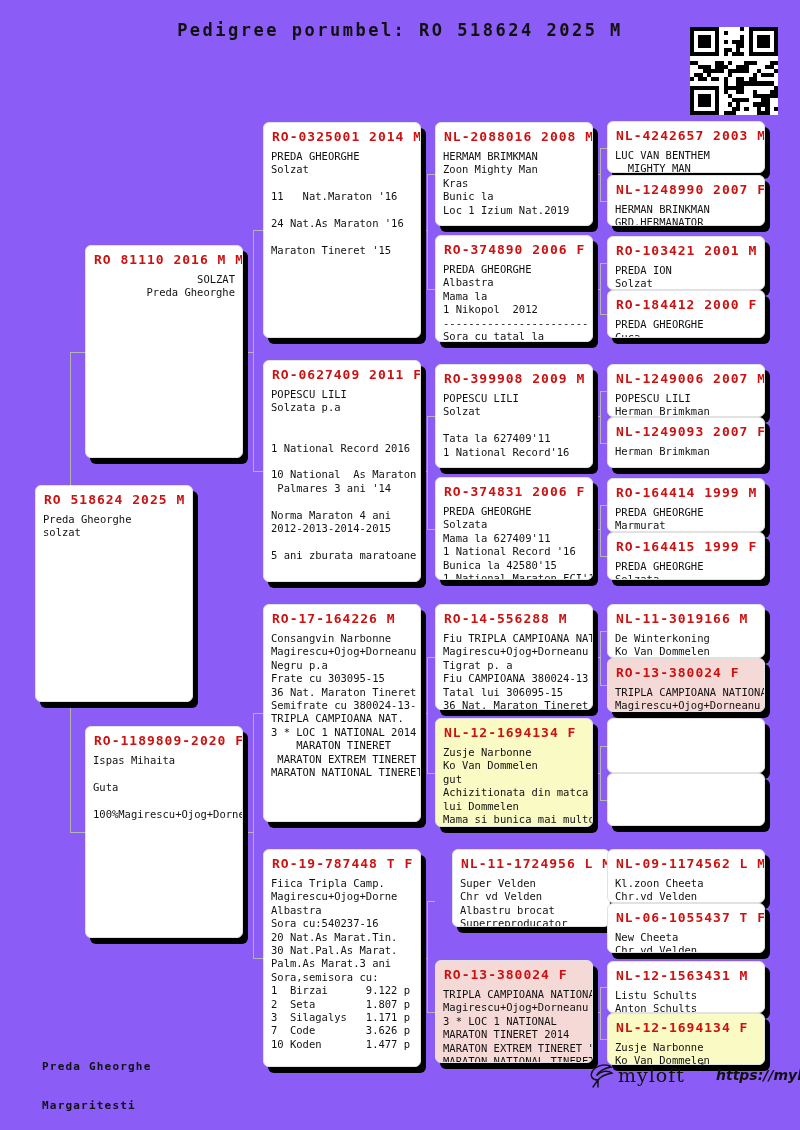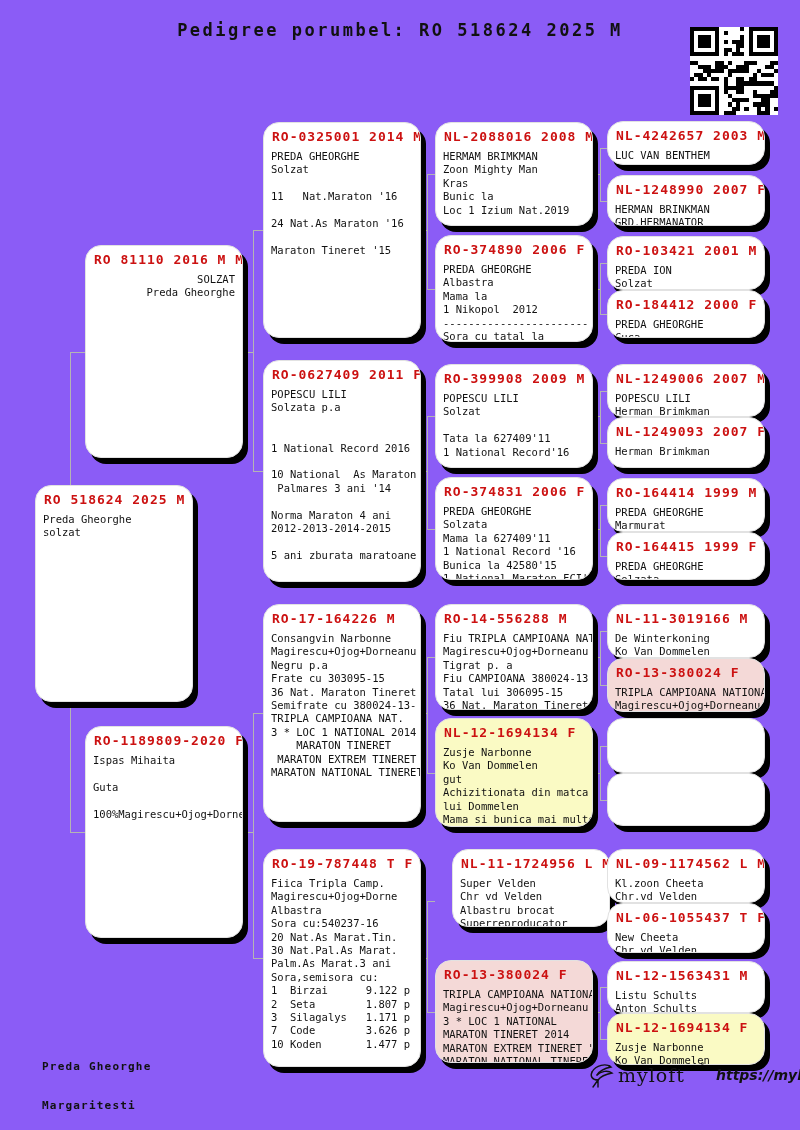--- a/index.html
+++ b/index.html
@@ -1,21 +1,21 @@
 <!DOCTYPE html>
 <html><head>
 <meta charset="utf-8">
 <style>
   html,body{margin:0;padding:0;background:#ffffff;}
   #page{position:relative;width:800px;height:1130px;background:#8b5cf6;overflow:hidden;
         font-family:"DejaVu Sans Mono",monospace;color:#111;}
   .page-title{position:absolute;top:20px;left:0;width:800px;text-align:center;
         font-size:17px;font-weight:bold;letter-spacing:2.5px;white-space:pre;}
   .qr{position:absolute;left:690px;top:27px;width:88px;height:88px;}
-  .box{position:absolute;background:#fff;border:1px solid #e2e2e2;border-radius:16px;
+  .box{position:absolute;background:#fff;border:1px solid #e2e2e2;border-radius:6px;
         box-shadow:5px 6px 0 0 #000;padding:4px 7px;overflow:hidden;box-sizing:border-box;}
   .box.yellow{background:#fafac4;}
   .box.pink{background:#f4d9d7;}
   .ring{display:block;color:#cc1111;font-weight:bold;font-size:13px;letter-spacing:1px;
         margin:2px 0 6px 1px;white-space:pre;}
   .line{font-size:10.5px;line-height:13.4px;white-space:pre;}
   .vline,.hline{position:absolute;background:#b4b4b4;}
   .vline{width:1px;}
   .hline{height:1px;}
   .footer-left{position:absolute;left:42px;top:1034px;font-weight:bold;font-size:11px;
@@ -403,21 +403,21 @@
     <span class="ring">RO-13-380024 F</span>
     <div class="body">
           <div class="line">TRIPLA CAMPIOANA NATIONALA</div>
           <div class="line">Magirescu+Ojog+Dorneanu</div>
           <div class="line">3 * LOC 1 NATIONAL</div>
           <div class="line">MARATON TINERET 2014</div>
           <div class="line">MARATON EXTREM TINERET "14</div>
           <div class="line">MARATON NATIONAL TINERET"14</div>
         </div>
   </div>
-      <div class="box" style="left: 607px; top: 121px; width: 158px; height: 44px;">
+      <div class="box" style="left: 607px; top: 121px; width: 158px; height: 52px;">
     <span class="ring">NL-4242657 2003 M</span>
     <div class="body">
           <div class="line">LUC VAN BENTHEM</div>
           <div class="line">  MIGHTY MAN</div>
         </div>
   </div>
       <div class="box" style="left: 607px; top: 175px; width: 158px; height: 51px;">
     <span class="ring">NL-1248990 2007 F</span>
     <div class="body">
           <div class="line">HERMAN BRINKMAN</div>

